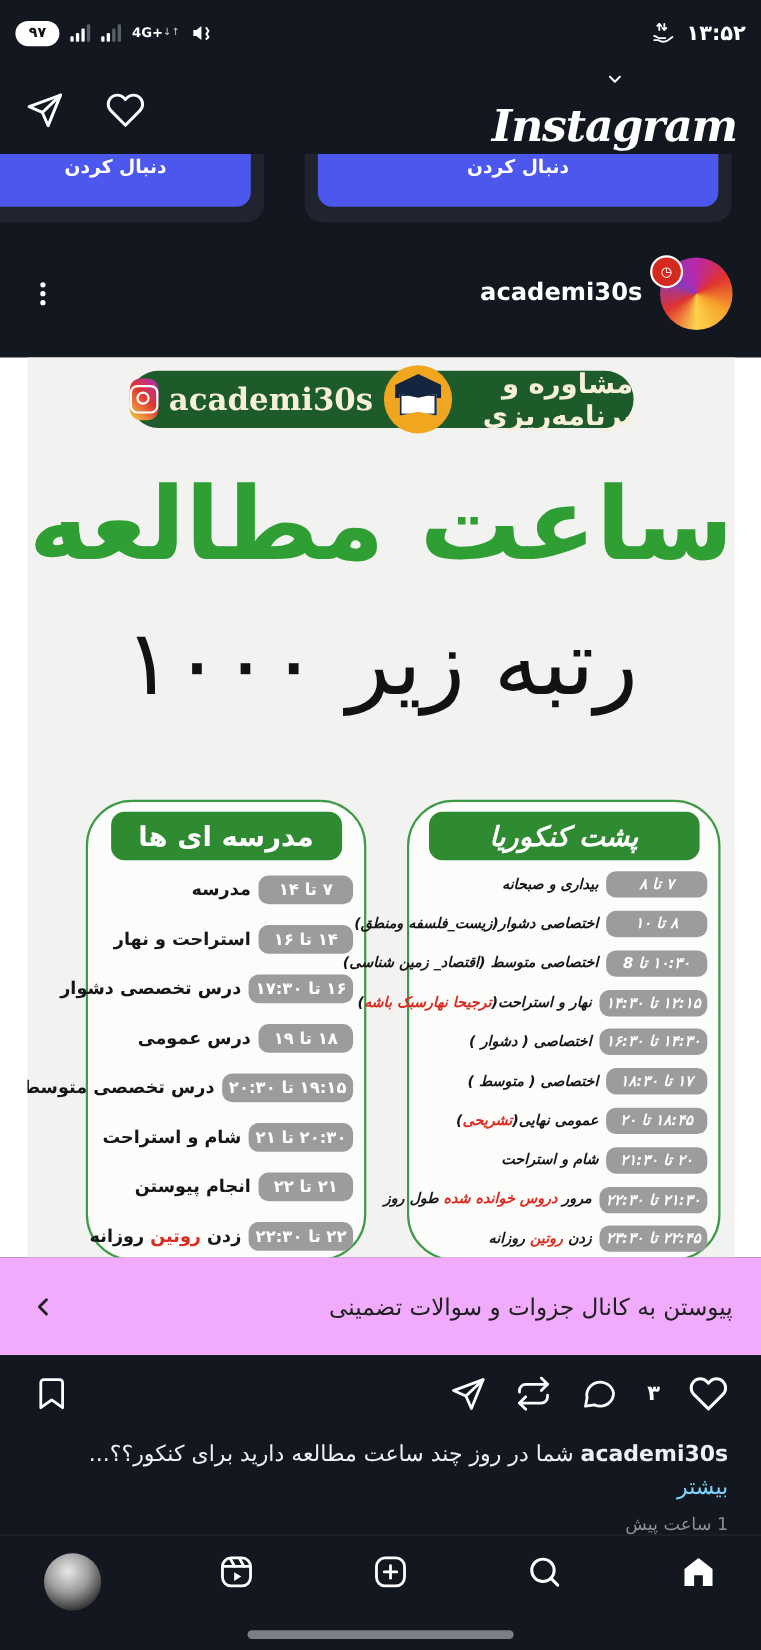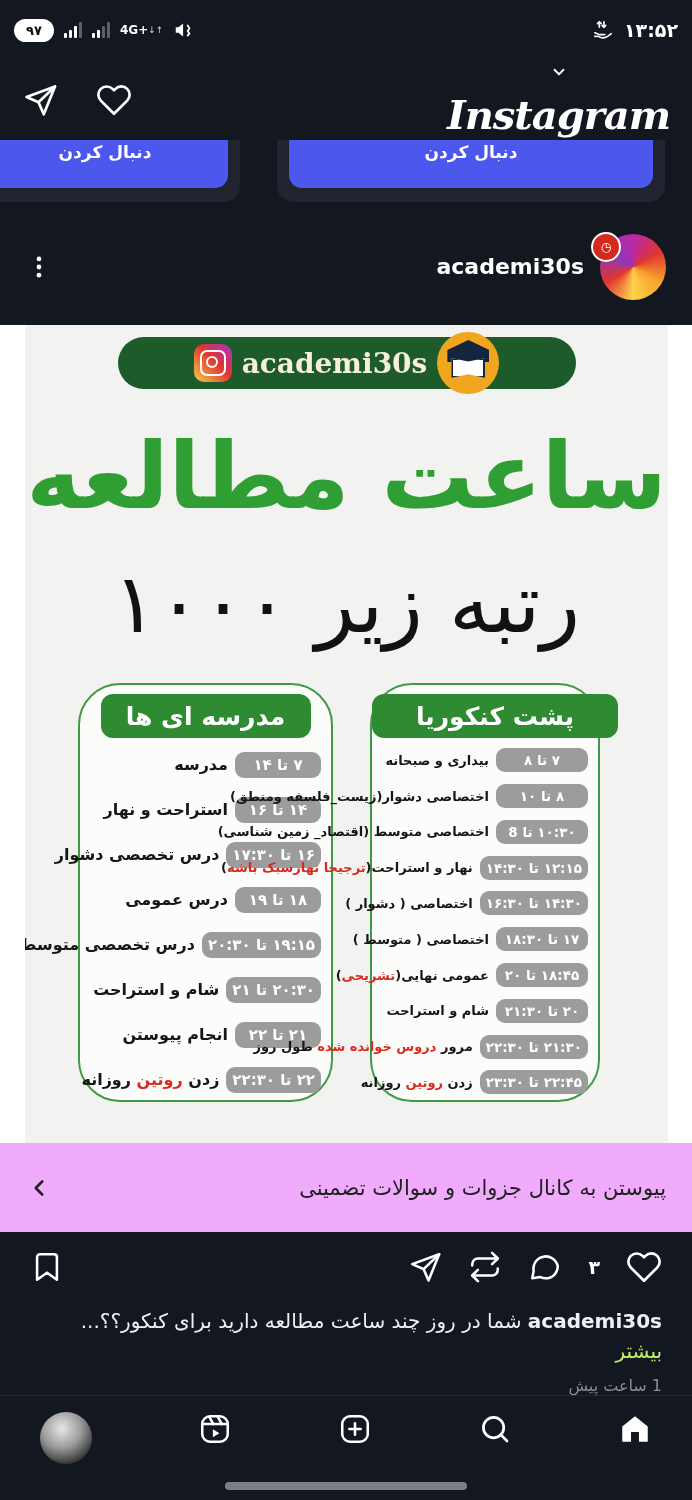--- a/index.html
+++ b/index.html
@@ -52,23 +52,23 @@
   .ig-badge b:after{content:"";position:absolute;left:4px;top:4px;width:8px;height:8px;border:2.5px solid #fff;border-radius:50%;}
   .banner-handle{color:#f6efda;font-family:"DejaVu Serif","Liberation Serif",serif;font-size:28px;font-weight:700;}
   .banner-logo{width:62px;height:62px;border-radius:50%;background:#f0a61e;position:relative;flex:0 0 auto;}
   .bl-cap{position:absolute;left:10px;right:10px;top:8px;height:22px;background:#15243f;clip-path:polygon(50% 0,100% 45%,100% 100%,0 100%,0 45%);}
   .bl-book{position:absolute;left:50%;top:58%;transform:translate(-50%,-50%);width:34px;height:20px;background:#fff;clip-path:polygon(0 0,50% 18%,100% 0,100% 100%,50% 82%,0 100%);border:2px solid #15243f;box-sizing:border-box;}
   .banner-tagline{color:#f6efda;font-size:25px;font-weight:700;direction:rtl;}
   .title1{margin-top:28px;text-align:center;color:#2f9e33;font-size:92px;font-weight:900;line-height:1.3;direction:rtl;}
   .title2{margin-top:10px;text-align:center;color:#121212;font-size:82px;font-weight:400;line-height:1.4;direction:rtl;}
 
   .cards-row{margin-top:22px;display:flex;padding-left:53px;gap:37px;box-sizing:border-box;}
-  .sched-card{border:2.5px solid #3f9a47;border-radius:42px;background:#fcfcfa;box-sizing:border-box;position:relative;}
+  .sched-card{border:2.5px solid #3f9a47;border-radius:42px;background:#fcfcfa;box-sizing:border-box;position:relative;margin-top:44px;}
   .sched-card.left{width:255px;height:419px;}
-  .sched-card.right{width:230px;height:419px;}
+  .sched-card.right{width:285px;height:419px;font-style:italic;}
   .sched-head{margin:9px auto 0;background:#2e8b31;border-radius:12px;color:#fff;font-size:25px;font-weight:800;text-align:center;direction:rtl;display:flex;align-items:center;justify-content:center;}
   .sched-card.left .sched-head{width:210px;height:44px;}
   .sched-card.right .sched-head{width:246px;height:44px;}
   .rows{margin-top:4px;}
   .srow{direction:rtl;display:flex;align-items:center;gap:7px;padding-right:10px;white-space:nowrap;}
   .sched-card.left .srow{height:45px;}
   .sched-card.right .srow{height:35.8px;}
   .tbadge{background:#9c9c9c;color:#fff;font-weight:700;border-radius:9px;text-align:center;padding:4px 6px;box-sizing:border-box;direction:rtl;flex:0 0 auto;}
   .sched-card.left .tbadge{min-width:86px;font-size:15px;}
   .sched-card.right .tbadge{min-width:92px;font-size:13.5px;}
@@ -83,21 +83,21 @@
 
   
   .action-bar{height:70px;display:flex;align-items:center;justify-content:space-between;padding:0 30px;box-sizing:border-box;background:#131720;}
   .ab-right{display:flex;align-items:center;gap:26px;}
   .ab-count{color:#fff;font-size:19px;font-weight:600;}
 
   
   .caption-sec{height:93px;padding:4px 30px 0;box-sizing:border-box;background:#131720;}
   .cap-line{direction:rtl;color:#eef1f4;font-size:20px;line-height:1.5;margin:0;text-align:right;}
   .cap-user{font-weight:700;}
-  .cap-more{color:#bef264;text-align:center;}
+  .cap-more{color:#7dd3fc;text-align:center;}
   .cap-time{direction:rtl;color:#8a8f98;font-size:16px;margin-top:10px;text-align:right;}
 
   
   .bottom-nav{height:105px;border-top:1px solid rgba(255,255,255,.07);display:flex;align-items:flex-start;justify-content:space-between;padding:16px 40px 0;box-sizing:border-box;position:relative;background:#131720;}
   .nav-avatar{width:52px;height:52px;border-radius:50%;background:radial-gradient(circle at 42% 32%,#e8e8e8,#9a9a9a 42%,#3a3a3a 75%,#181818);}
   .home-indicator{position:absolute;left:225px;bottom:10px;width:242px;height:8px;border-radius:4px;background:#7a7f87;}
 </style>
 </head>
 <body>
 
@@ -205,20 +205,21 @@
 
       <div class="banner">
         <span class="ig-badge">
             <b></b>
           </span>
         <span class="banner-handle">academi30s</span>
         <span class="banner-logo">
             <span class="bl-cap"></span>
             <span class="bl-book"></span>
           </span>
+        <span class="banner-tagline">مشاوره و برنامه‌ریزی</span>
       </div>
 
       <div class="title1">ساعت مطالعه</div>
       <div class="title2">رتبه زیر ۱۰۰۰</div>
 
       <div class="cards-row">
 
         <div class="sched-card left">
           <div class="sched-head">مدرسه ای ها</div>
           <div class="rows">

